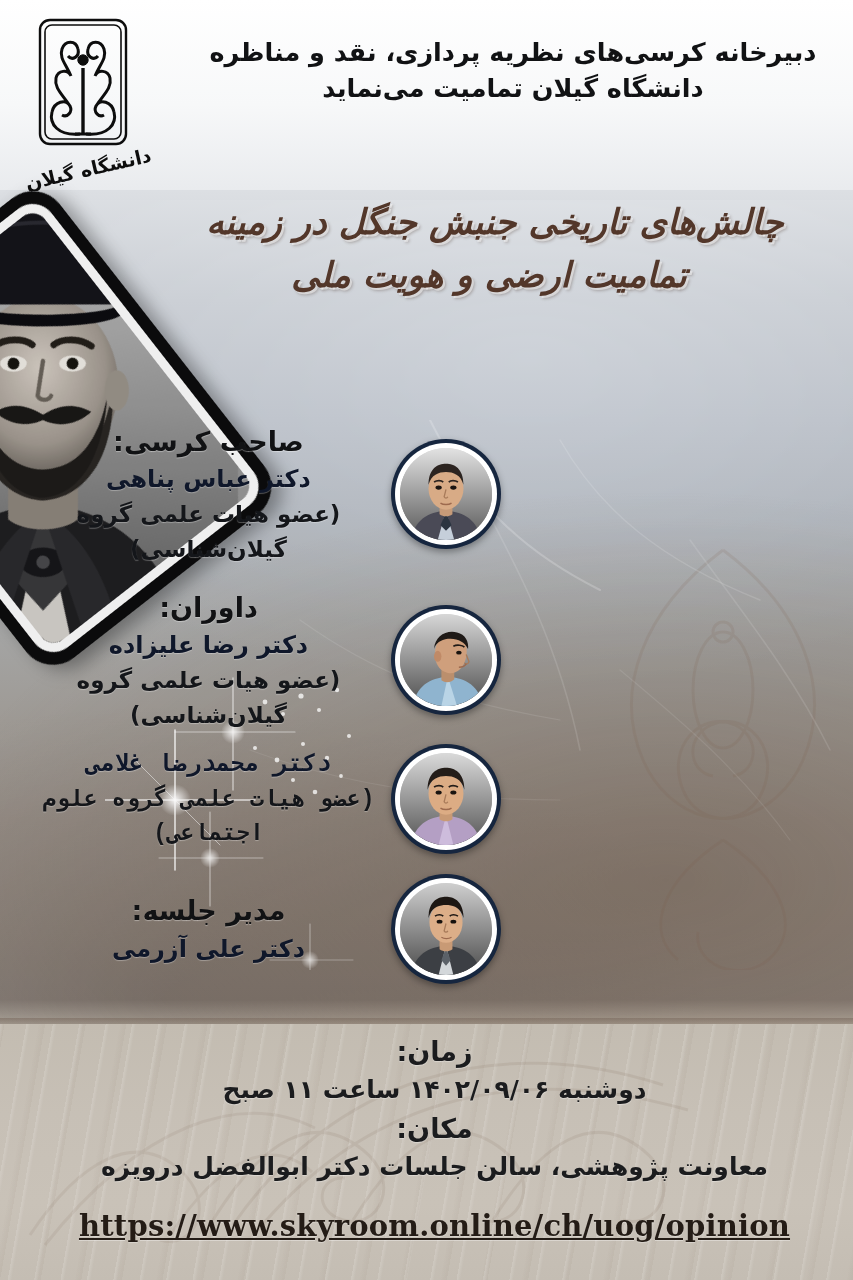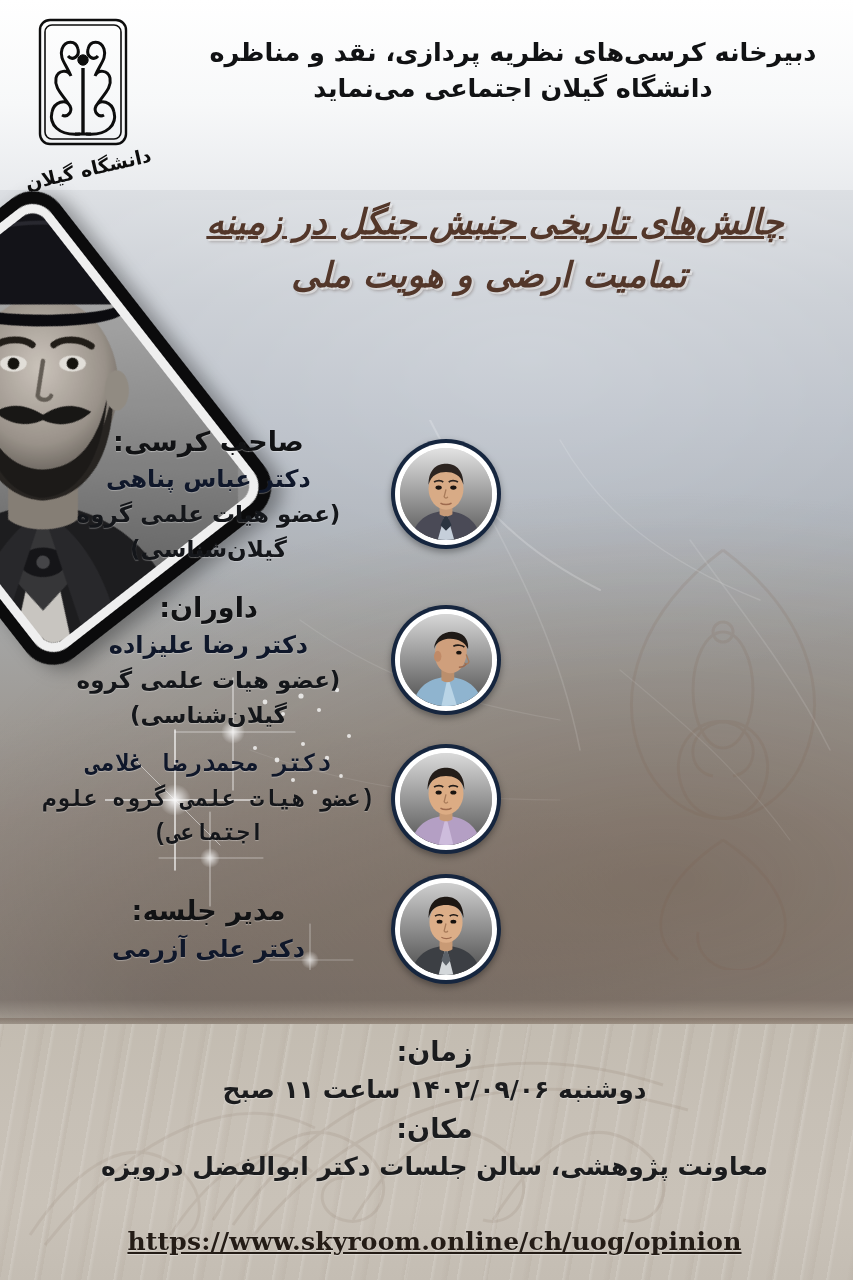--- a/index.html
+++ b/index.html
@@ -112,21 +112,21 @@
     position:absolute;right:14px;top:196px;width:700px;
     text-align:center;
     font-weight:bold;
     font-size:35px;
     line-height:1.5;
     color:#53372a;
     text-shadow:2px 2px 0 rgba(255,255,255,.5), 3px 3px 3px rgba(60,40,28,.28);
     font-style:italic;
   }
   .title .tl{display:block;}
-  .title .tl:nth-child(1){padding-left:12px;text-decoration:underline;}
+  .title .tl:nth-child(1){padding-left:12px;}
 
   
   .photo-frame{
     position:absolute;
     left:-108px;top:228px;
     width:302px;height:400px;
     transform:rotate(-38deg);
     transform-origin:50% 50%;
     border-radius:34px;
     background:#0b0b0c;
@@ -226,23 +226,23 @@
   .f-label{
     display:block;font-size:27px;font-weight:bold;line-height:1.45;
     text-shadow:0 1px 1px rgba(255,255,255,.35);
   }
   .f-value{
     display:block;font-size:25px;font-weight:bold;line-height:1.5;
     text-shadow:0 1px 1px rgba(255,255,255,.35);
   }
   .f-url{
     display:block;
-    margin-top:42px;
+    margin-top:24px;
     font-family:"DejaVu Serif","Liberation Serif",serif;
-    font-size:25px;font-weight:bold;
+    font-size:29px;font-weight:bold;
     color:#241c16;
     direction:ltr;
     letter-spacing:.2px;
     text-shadow:0 1px 1px rgba(255,255,255,.35);
   }
 </style>
 </head>
 <body>
 
 <div class="poster">
@@ -360,21 +360,21 @@
       </g>
 
       <g transform="rotate(-13 70 152)">
         <text x="70" y="160" text-anchor="middle" font-family="'DejaVu Sans','Liberation Sans',sans-serif" font-size="19" font-weight="bold" fill="#0d0d0d">دانشگاه گیلان</text>
       </g>
     </svg>
   </div>
 
   <div class="header-text">
     <span class="hl">دبیرخانه کرسی‌های نظریه پردازی، نقد و مناظره</span>
-    <span class="hl">دانشگاه گیلان اجتماعی می‌نماید</span>
+    <span class="hl">دانشگاه گیلان تمامیت می‌نماید</span>
   </div>
 
   <div class="title">
     <span class="tl">چالش‌های تاریخی جنبش جنگل در زمینه</span>
     <span class="tl">تمامیت ارضی و هویت ملی</span>
   </div>
 
   <div class="photo-frame">
     <div class="photo-inner">
       <div class="photo-img">

